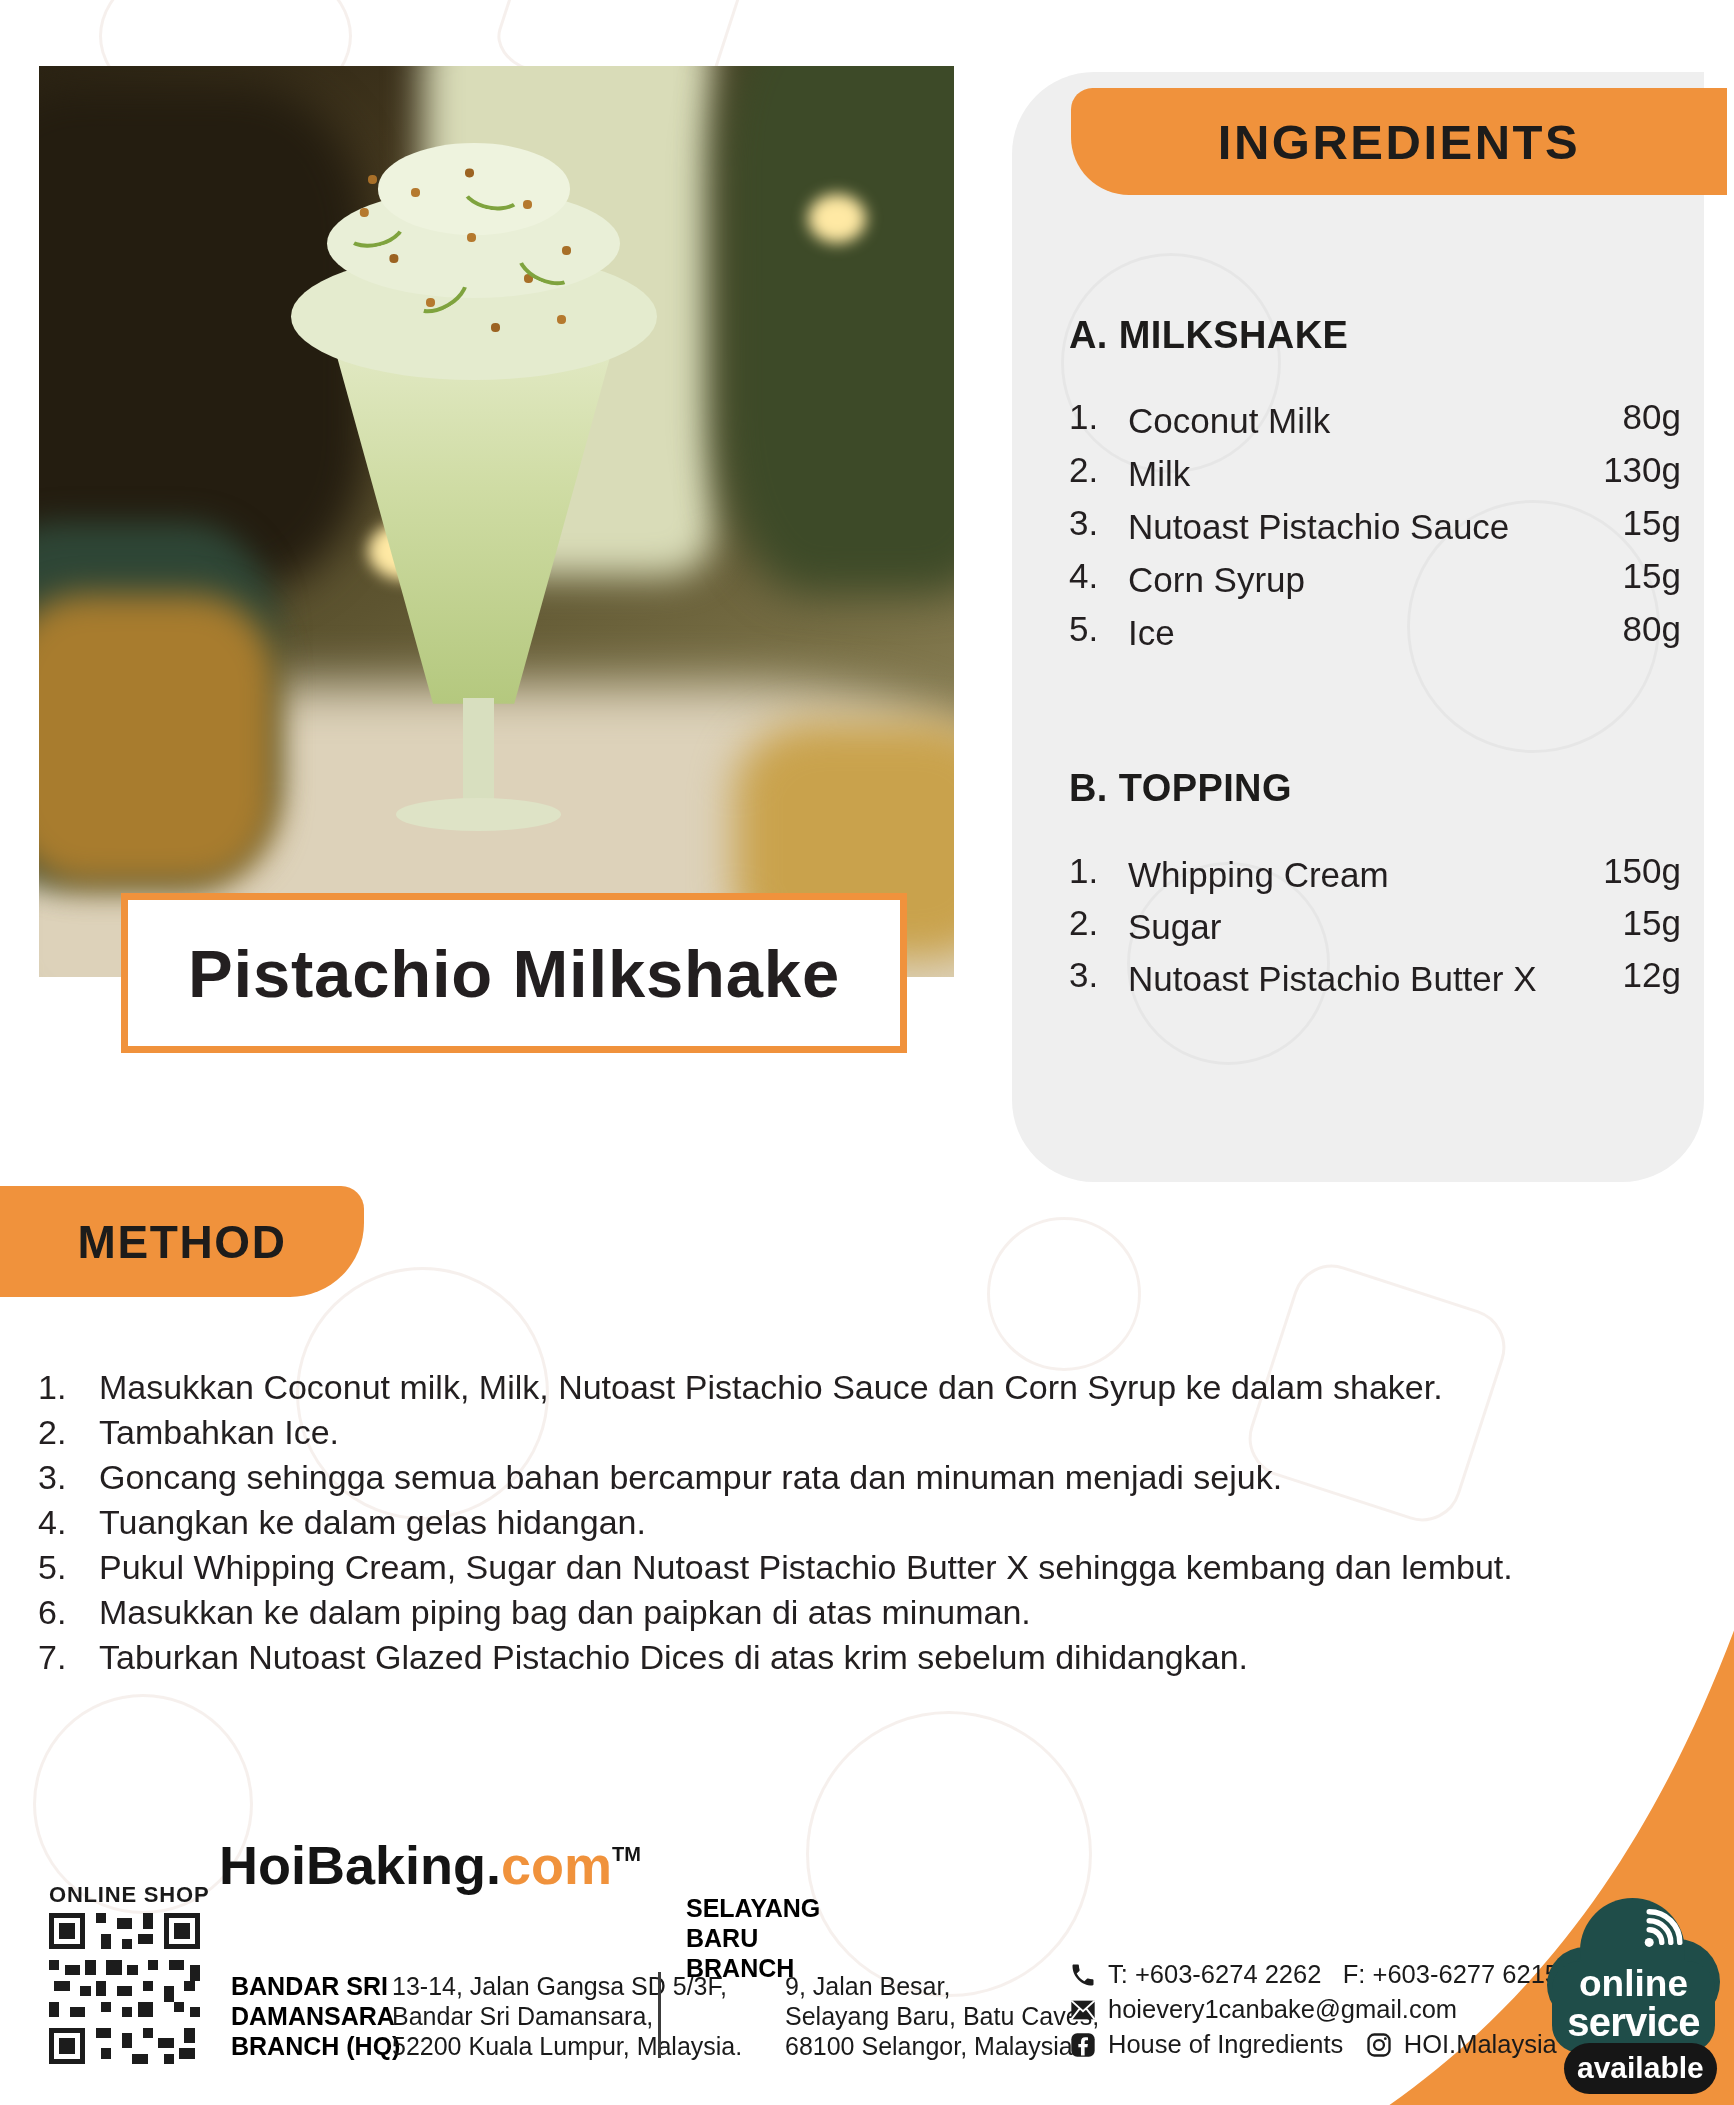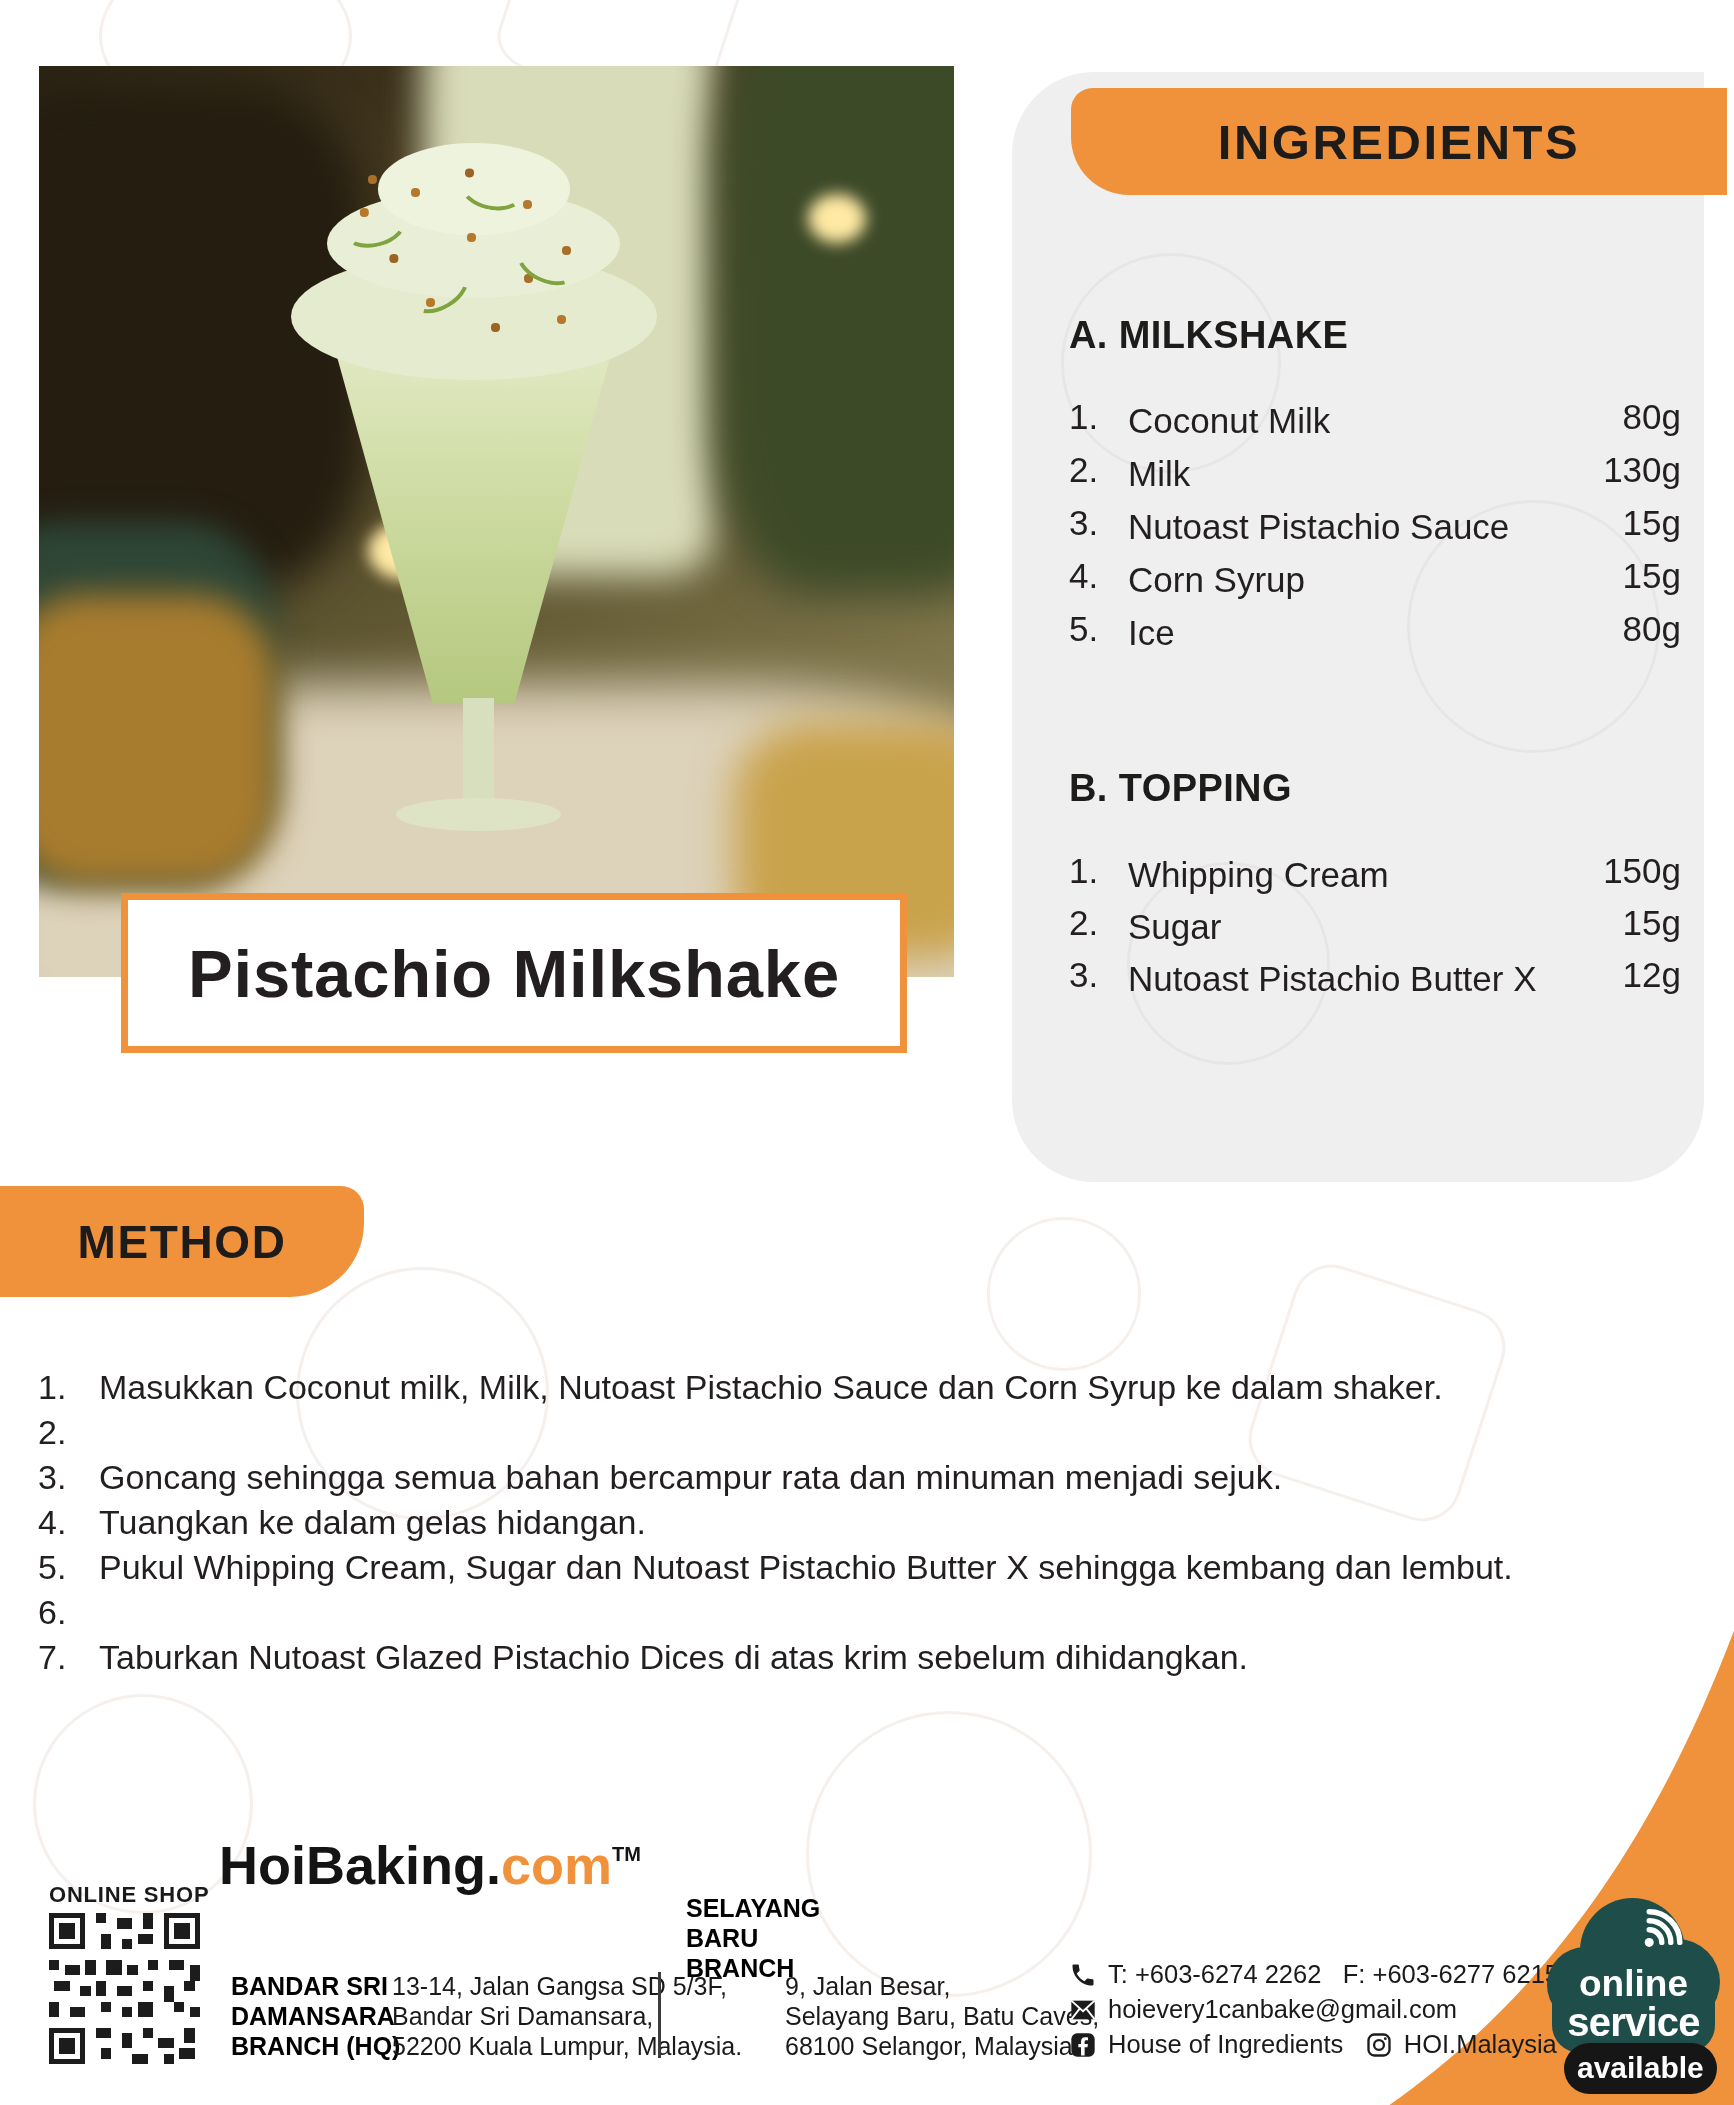--- a/index.html
+++ b/index.html
@@ -213,35 +213,37 @@
   <div class="method-banner">
     <span>METHOD</span>
   </div>
   <div class="method-list">
     <div class="m-row">
       <span class="m-num">1.</span>
       <span class="m-text">Masukkan Coconut milk, Milk, Nutoast Pistachio Sauce dan Corn Syrup ke dalam shaker.</span>
     </div>
     <div class="m-row">
       <span class="m-num">2.</span>
+      <span class="m-text">Tambahkan Ice.</span>
     </div>
     <div class="m-row">
       <span class="m-num">3.</span>
       <span class="m-text">Goncang sehingga semua bahan bercampur rata dan minuman menjadi sejuk.</span>
     </div>
     <div class="m-row">
       <span class="m-num">4.</span>
       <span class="m-text">Tuangkan ke dalam gelas hidangan.</span>
     </div>
     <div class="m-row">
       <span class="m-num">5.</span>
       <span class="m-text">Pukul Whipping Cream, Sugar dan Nutoast Pistachio Butter X sehingga kembang dan lembut.</span>
     </div>
     <div class="m-row">
       <span class="m-num">6.</span>
+      <span class="m-text">Masukkan ke dalam piping bag dan paipkan di atas minuman.</span>
     </div>
     <div class="m-row">
       <span class="m-num">7.</span>
       <span class="m-text">Taburkan Nutoast Glazed Pistachio Dices di atas krim sebelum dihidangkan.</span>
     </div>
   </div>
 
   <svg class="swoosh" viewBox="0 0 660 610">
     <path d="M660,30 C570,270 440,470 240,610 L660,610 Z" fill="#F0923C"></path>
   </svg>

